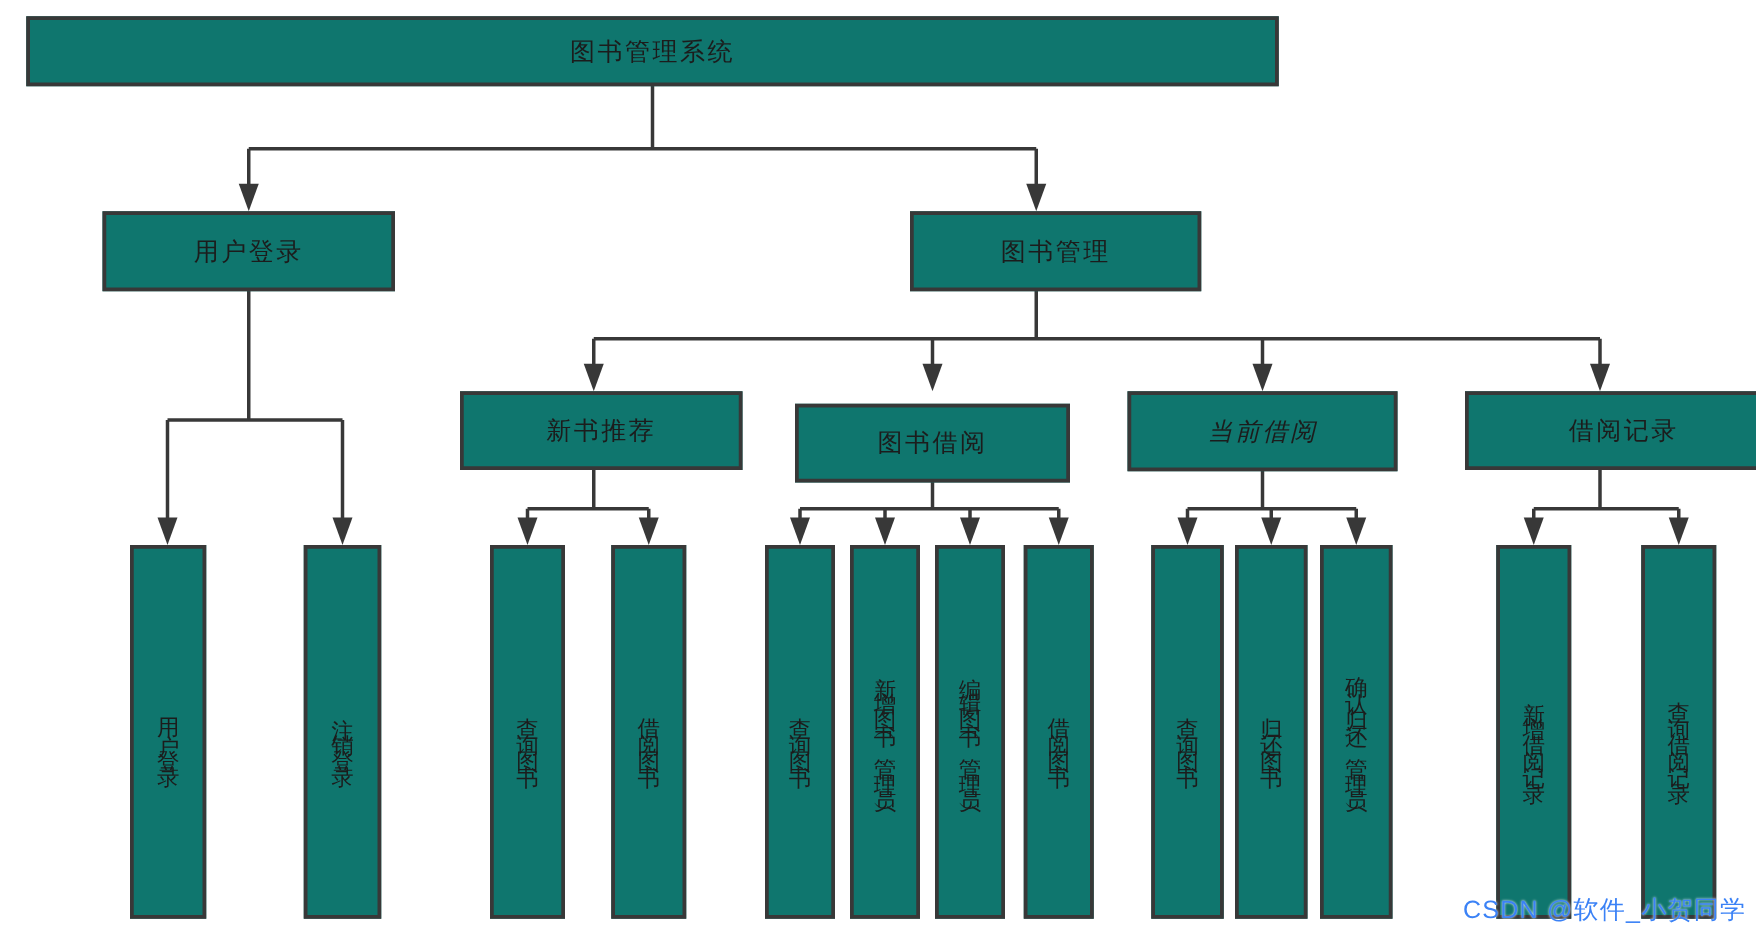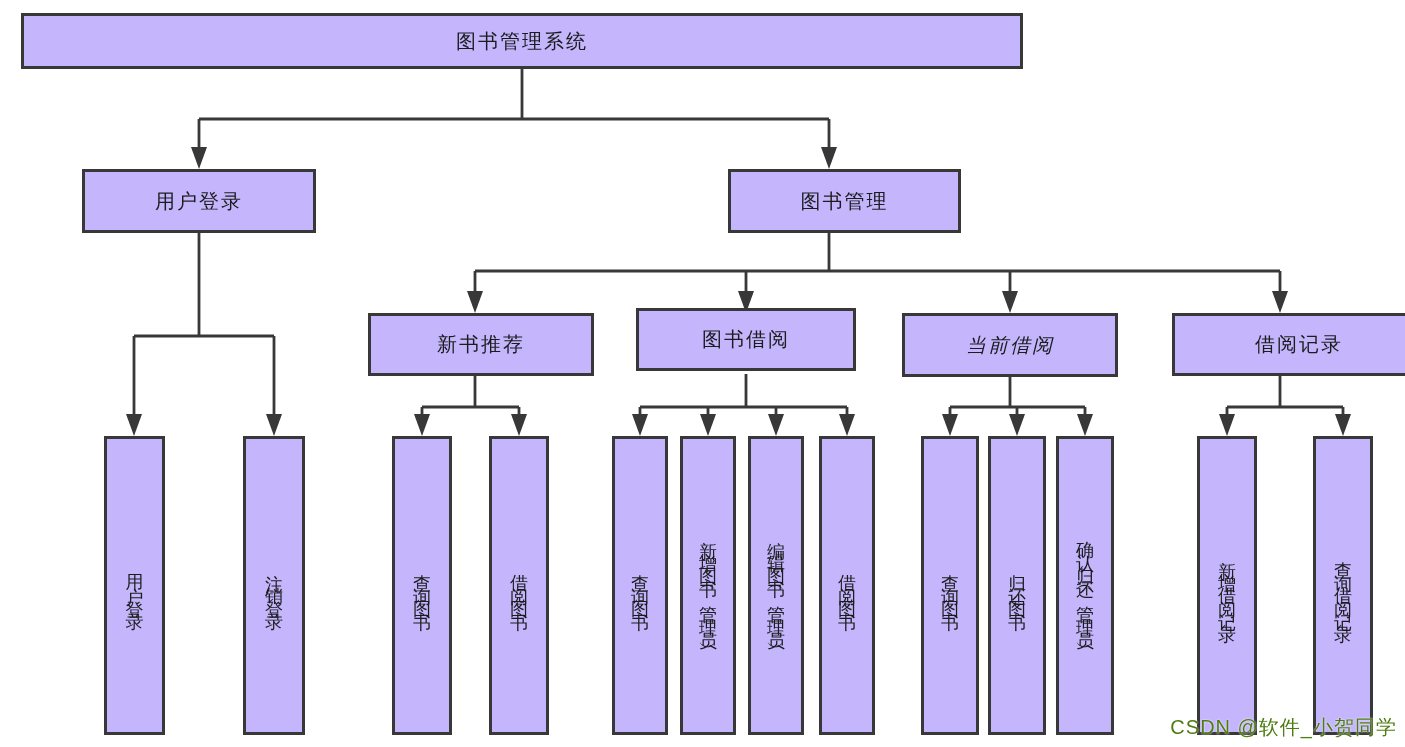--- a/index.html
+++ b/index.html
@@ -7,21 +7,21 @@
     position:relative;
     width:1405px;height:747px;
     background:#ffffff;
     font-family:"Liberation Sans", sans-serif;
     overflow:hidden;
   }
   #wires{position:absolute;left:0;top:0;z-index:1;}
   .node{
     position:absolute;
     box-sizing:border-box;
-    background:#c4b5fd;
+    background:#0f766e;
     border:3px solid #383838;
     display:flex;
     align-items:center;
     justify-content:center;
     color:#1c1c1c;
     z-index:2;
   }
   .h-label{font-size:20px;letter-spacing:2px;white-space:nowrap;}
   .leaf{
     writing-mode:vertical-rl;
@@ -30,21 +30,21 @@
     letter-spacing:13px;
     line-height:1;
     white-space:nowrap;
   }
   #watermark{
     position:absolute;
     right:8px;
     top:714px;
     z-index:3;
     font-size:20px;
-    color:#4d7c0f;
+    color:#3b82f6;
     letter-spacing:1px;
     text-shadow:0 0 2px #ffffff;
     white-space:nowrap;
   }
 </style>
 </head>
 <body>
 
 <div id="stage">
 
@@ -102,21 +102,21 @@
       <line x1="1343" y1="407" x2="1343" y2="424" stroke="#383838" stroke-width="2.8"></line>
       <polygon points="1343,436 1335,414 1351,414" fill="#383838"></polygon>
     </svg>
 
   <div class="node h-label" style="left:21px;top:13px;width:1002px;height:56px;">图书管理系统</div>
 
   <div class="node h-label" style="left:82px;top:169px;width:234px;height:64px;">用户登录</div>
   <div class="node h-label" style="left:728px;top:169px;width:233px;height:64px;">图书管理</div>
 
   <div class="node h-label" style="left:368px;top:313px;width:226px;height:63px;">新书推荐</div>
-  <div class="node h-label" style="left:636px;top:308px;width:220px;height:63px;">图书借阅</div>
+  <div class="node h-label" style="left:636px;top:323px;width:220px;height:63px;">图书借阅</div>
   <div class="node h-label" style="left:902px;top:313px;width:216px;height:64px;font-style:italic;">当前借阅</div>
   <div class="node h-label" style="left:1172px;top:313px;width:254px;height:63px;">借阅记录</div>
 
   <div class="node leaf" style="left:104px;top:436px;width:61px;height:299px;">用户登录</div>
   <div class="node leaf" style="left:243px;top:436px;width:62px;height:299px;">注销登录</div>
 
   <div class="node leaf" style="left:392px;top:436px;width:60px;height:299px;">查询图书</div>
   <div class="node leaf" style="left:489px;top:436px;width:60px;height:299px;">借阅图书</div>
 
   <div class="node leaf" style="left:612px;top:436px;width:56px;height:299px;">查询图书</div>

